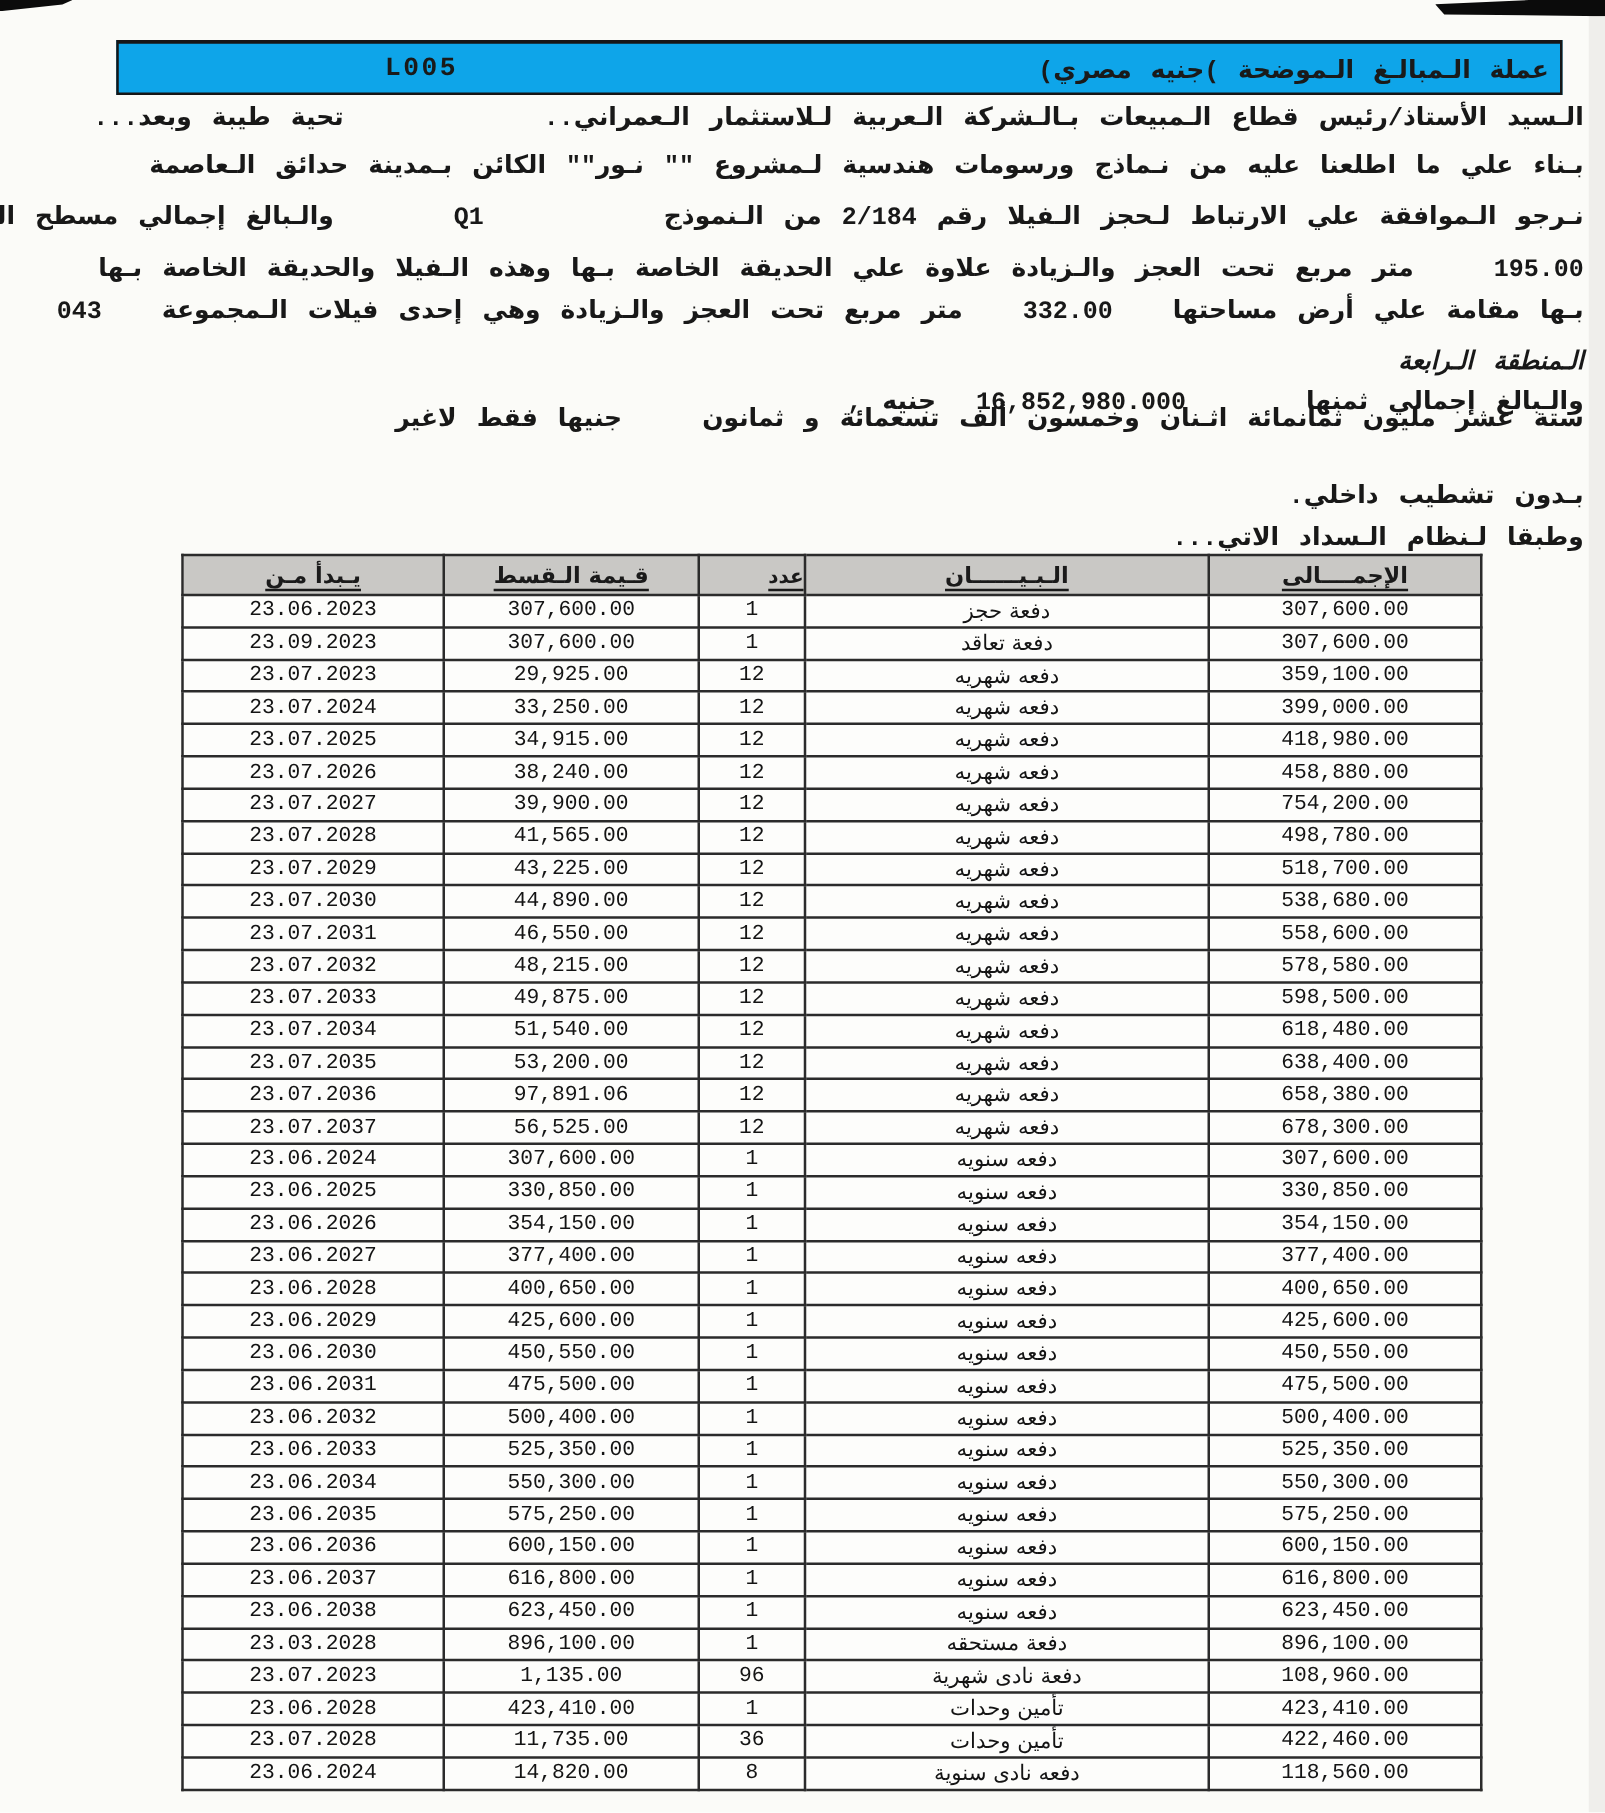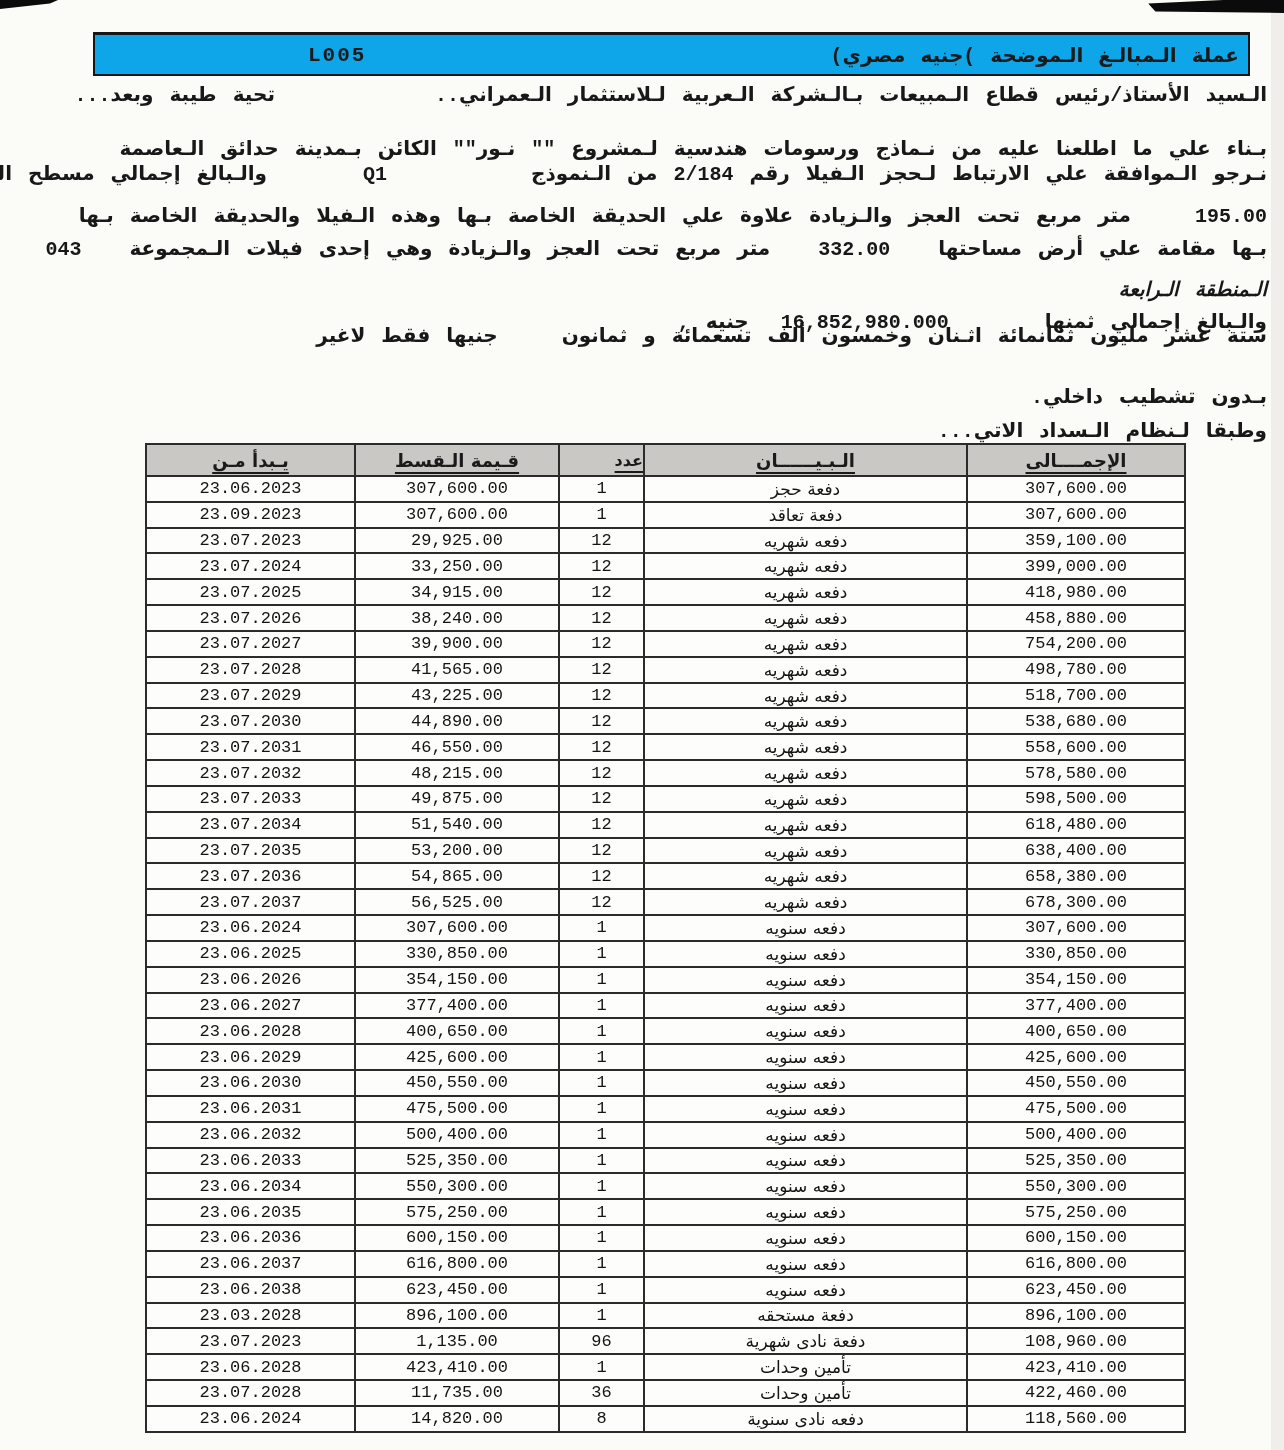--- a/index.html
+++ b/index.html
@@ -26,21 +26,21 @@
     position:absolute; left:213px; top:9px;
     font-family:"Liberation Mono", monospace; font-size:21px; font-weight:700; letter-spacing:2px;
   }
 
   .letter-line{
     position:absolute; right:17px; direction:rtl; white-space:pre;
     font-family:"Liberation Mono","DejaVu Sans",sans-serif;
     font-size:20px; font-weight:700; word-spacing:4px; line-height:1.2; color:#181818;
   }
   .greeting{top:84px;}
-  .l1{top:138px;} .l2{top:163px;} .l3{top:205px;} .l4{top:238px;} .l5{top:279px;font-style:italic;}
+  .l1{top:122px;} .l2{top:163px;} .l3{top:205px;} .l4{top:238px;} .l5{top:279px;font-style:italic;}
   .l6{top:311px;} .l7{top:325px;text-align:right;} .l8{top:386px;} .l9{top:420px;}
 
   table.pay-table{
     position:absolute; left:145px; top:443px; width:1041px; height:990px;
     border-collapse:collapse; table-layout:fixed; background:#fdfdfb;border-radius:10px;
   }
   .pay-table th,.pay-table td{
     border:2px solid #2b2b2b; padding:0; text-align:center; vertical-align:middle; overflow:hidden;
   }
   .pay-table th{
@@ -195,21 +195,21 @@
         </tr>
         <tr>
           <td class="c-date">23.07.2035</td>
           <td class="c-amount">53,200.00</td>
           <td class="c-count">12</td>
           <td class="c-desc">دفعه شهريه</td>
           <td class="c-total">638,400.00</td>
         </tr>
         <tr>
           <td class="c-date">23.07.2036</td>
-          <td class="c-amount">54,865.00</td>
+          <td class="c-amount">97,891.06</td>
           <td class="c-count">12</td>
           <td class="c-desc">دفعه شهريه</td>
           <td class="c-total">658,380.00</td>
         </tr>
         <tr>
           <td class="c-date">23.07.2037</td>
           <td class="c-amount">56,525.00</td>
           <td class="c-count">12</td>
           <td class="c-desc">دفعه شهريه</td>
           <td class="c-total">678,300.00</td>

